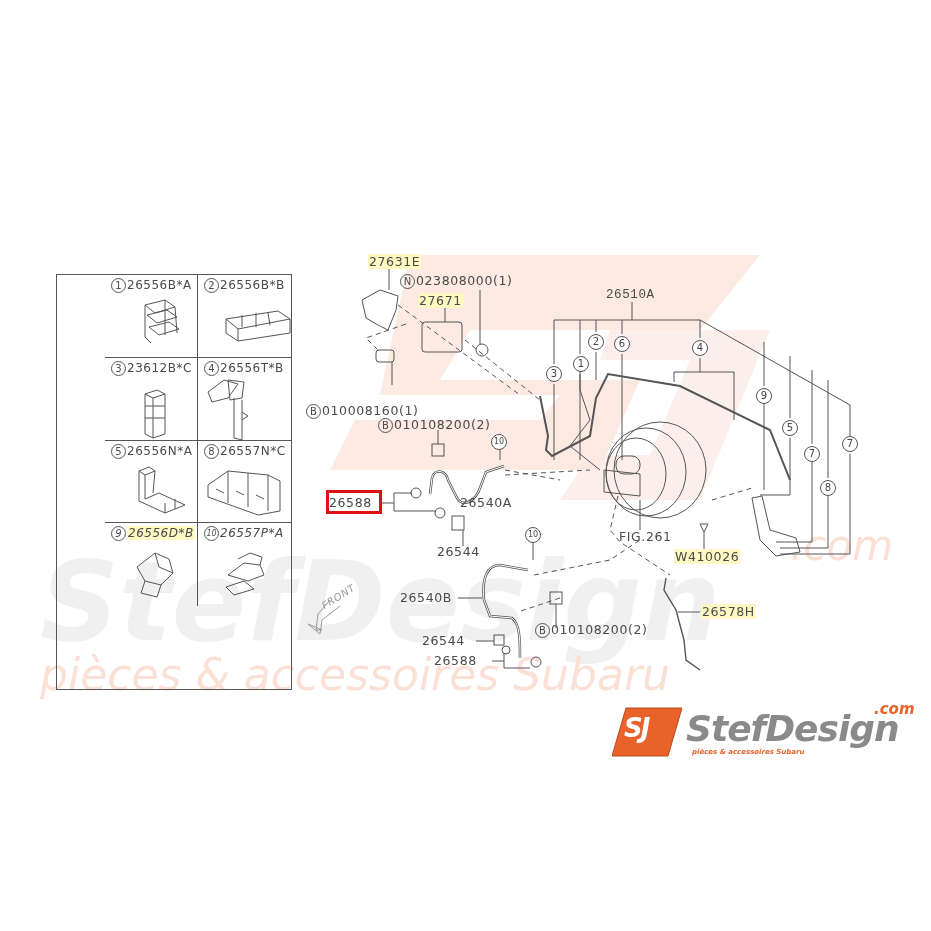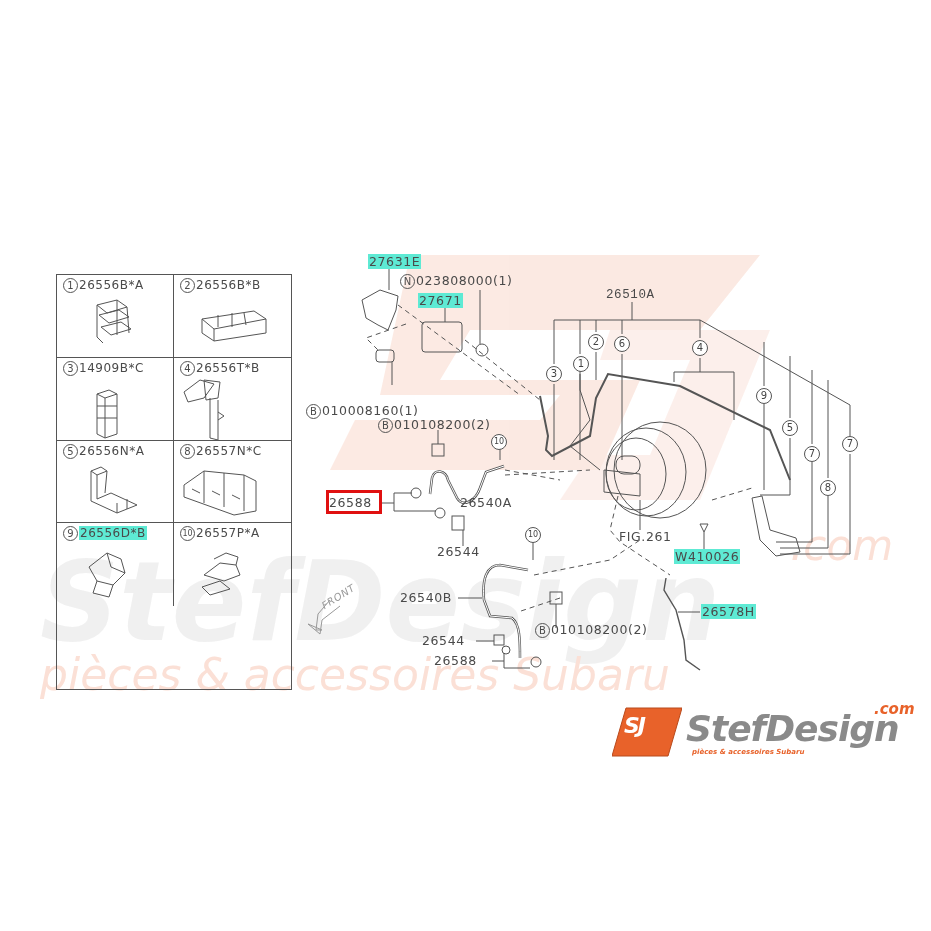--- a/index.html
+++ b/index.html
@@ -1,32 +1,32 @@
 <!DOCTYPE html>
 <html><head>
 <meta charset="utf-8">
 <style>
   html, body { margin:0; padding:0; background:#ffffff; }
   body { width:931px; height:931px; position:relative; overflow:hidden;
          font-family:"DejaVu Sans", sans-serif; color:#555; }
   .wm { position:absolute; pointer-events:none; }
   .lbl { position:absolute; font-family:"DejaVu Sans", sans-serif; font-size:12.5px;
          color:#4a4a4a; letter-spacing:0.6px; white-space:nowrap; line-height:14px; }
-  .hl { background:#5eead4; padding:0 1px; }
+  .hl { background:#fef9c3; padding:0 1px; }
   .circ { display:inline-block; width:13px; height:13px; border:1px solid #555; border-radius:50%;
           font-size:10px; line-height:13px; text-align:center; margin-right:1px; vertical-align:middle; letter-spacing:0; }
   .callout { position:absolute; width:14px; height:14px; border:1px solid #555; border-radius:50%;
              font-size:10px; line-height:14px; text-align:center; color:#444; background:#fff;
              font-family:"DejaVu Sans", sans-serif; }
   #parts-table { position:absolute; left:56px; top:274px; width:236px; height:416px;
                  border:1px solid #555; box-sizing:border-box; display:grid;
-                 grid-template-columns:1fr 1fr; grid-template-rows:repeat(5,1fr); }
+                 grid-template-columns:1fr 1fr; grid-template-rows:repeat(5,1fr);padding-left:48px; }
   .cell { border-right:1px solid #555; border-bottom:1px solid #555; position:relative; }
   .cell:nth-child(2n) { border-right:none; }
-  .cell:nth-last-child(-n+2) { border-bottom:none; }
+  .cell:nth-last-child(-n+2) { border-bottom:none;font-style:italic; }
   .cell .cl { position:absolute; left:6px; top:3px; font-size:12px; color:#4a4a4a; letter-spacing:0.5px; white-space:nowrap; }
   .cell svg { position:absolute; left:0; top:0; }
   #highlight-box { position:absolute; left:326px; top:490px; width:56px; height:24px;
                    border:3px solid #e01010; box-sizing:border-box; }
   #logo { position:absolute; left:612px; top:700px; width:310px; height:60px; }
   .logo-text { position:absolute; font-family:"DejaVu Sans", sans-serif; font-style:italic; font-weight:bold; }
 </style>
 </head>
 <body>
 
@@ -53,21 +53,21 @@
   <div class="cell">
     <span class="cl"><span class="circ">2</span><span>26556B*B</span></span>
     <svg width="118" height="83">
         <g fill="none" stroke="#555" stroke-width="1">
           <path d="M28 44 L80 36 L92 44 L40 54 Z M28 44 L28 58 L40 66 L92 58 L92 44 M40 54 L40 66"></path>
           <path d="M44 40 L44 52 M58 38 L58 52 M70 38 L72 50"></path>
         </g>
       </svg>
   </div>
   <div class="cell">
-    <span class="cl"><span class="circ">3</span><span>14909B*C</span></span>
+    <span class="cl"><span class="circ">3</span><span>23612B*C</span></span>
     <svg width="118" height="83">
         <g fill="none" stroke="#555" stroke-width="1">
           <path d="M40 36 L52 32 L60 36 L48 40 Z M40 36 L40 76 L48 80 L60 76 L60 36 M48 40 L48 80 M40 48 L60 48 M40 60 L60 60"></path>
         </g>
       </svg>
   </div>
   <div class="cell">
     <span class="cl"><span class="circ">4</span><span>26556T*B</span></span>
     <svg width="118" height="83">
         <g fill="none" stroke="#555" stroke-width="1">
@@ -214,17 +214,17 @@
 <div class="lbl" style="left:619px;top:530px;"><span>FIG.261</span></div>
 <div class="lbl" style="left:674px;top:550px;text-align:right;"><span class="hl">W410026</span></div>
 <div class="lbl" style="left:701px;top:605px;"><span class="hl">26578H</span></div>
 <div class="lbl" style="left:320px;top:590px;font-size:10px;font-style:italic;color:#999;transform:rotate(-32deg);"><span>FRONT</span></div>
 
 <div id="logo">
   <svg width="70" height="52" style="position:absolute;left:0;top:6px;">
     <path d="M14 2 L70 2 L56 50 L0 50 Z" fill="#e8622a"></path>
     <path d="M14 2 L70 2 L56 50 L0 50 Z" fill="none" stroke="#b84a1c" stroke-width="1"></path>
   </svg>
-  <span class="logo-text" style="left:12px;top:13px;font-size:22px;color:#fff;letter-spacing:-2px;">SJ</span>
+  <span class="logo-text" style="left:12px;top:13px;font-size:26px;color:#fff;letter-spacing:-2px;">SJ</span>
   <span class="logo-text" style="left:74px;top:8px;font-size:36px;color:#8a8a8a;letter-spacing:-1px;">StefDesign</span>
   <span class="logo-text" style="left:262px;top:0px;font-size:15px;color:#e8622a;">.com</span>
   <span class="logo-text" style="left:80px;top:48px;font-size:7px;color:#e8622a;font-weight:bold;">pièces &amp; accessoires Subaru</span>
 </div>
 
 </body></html>

